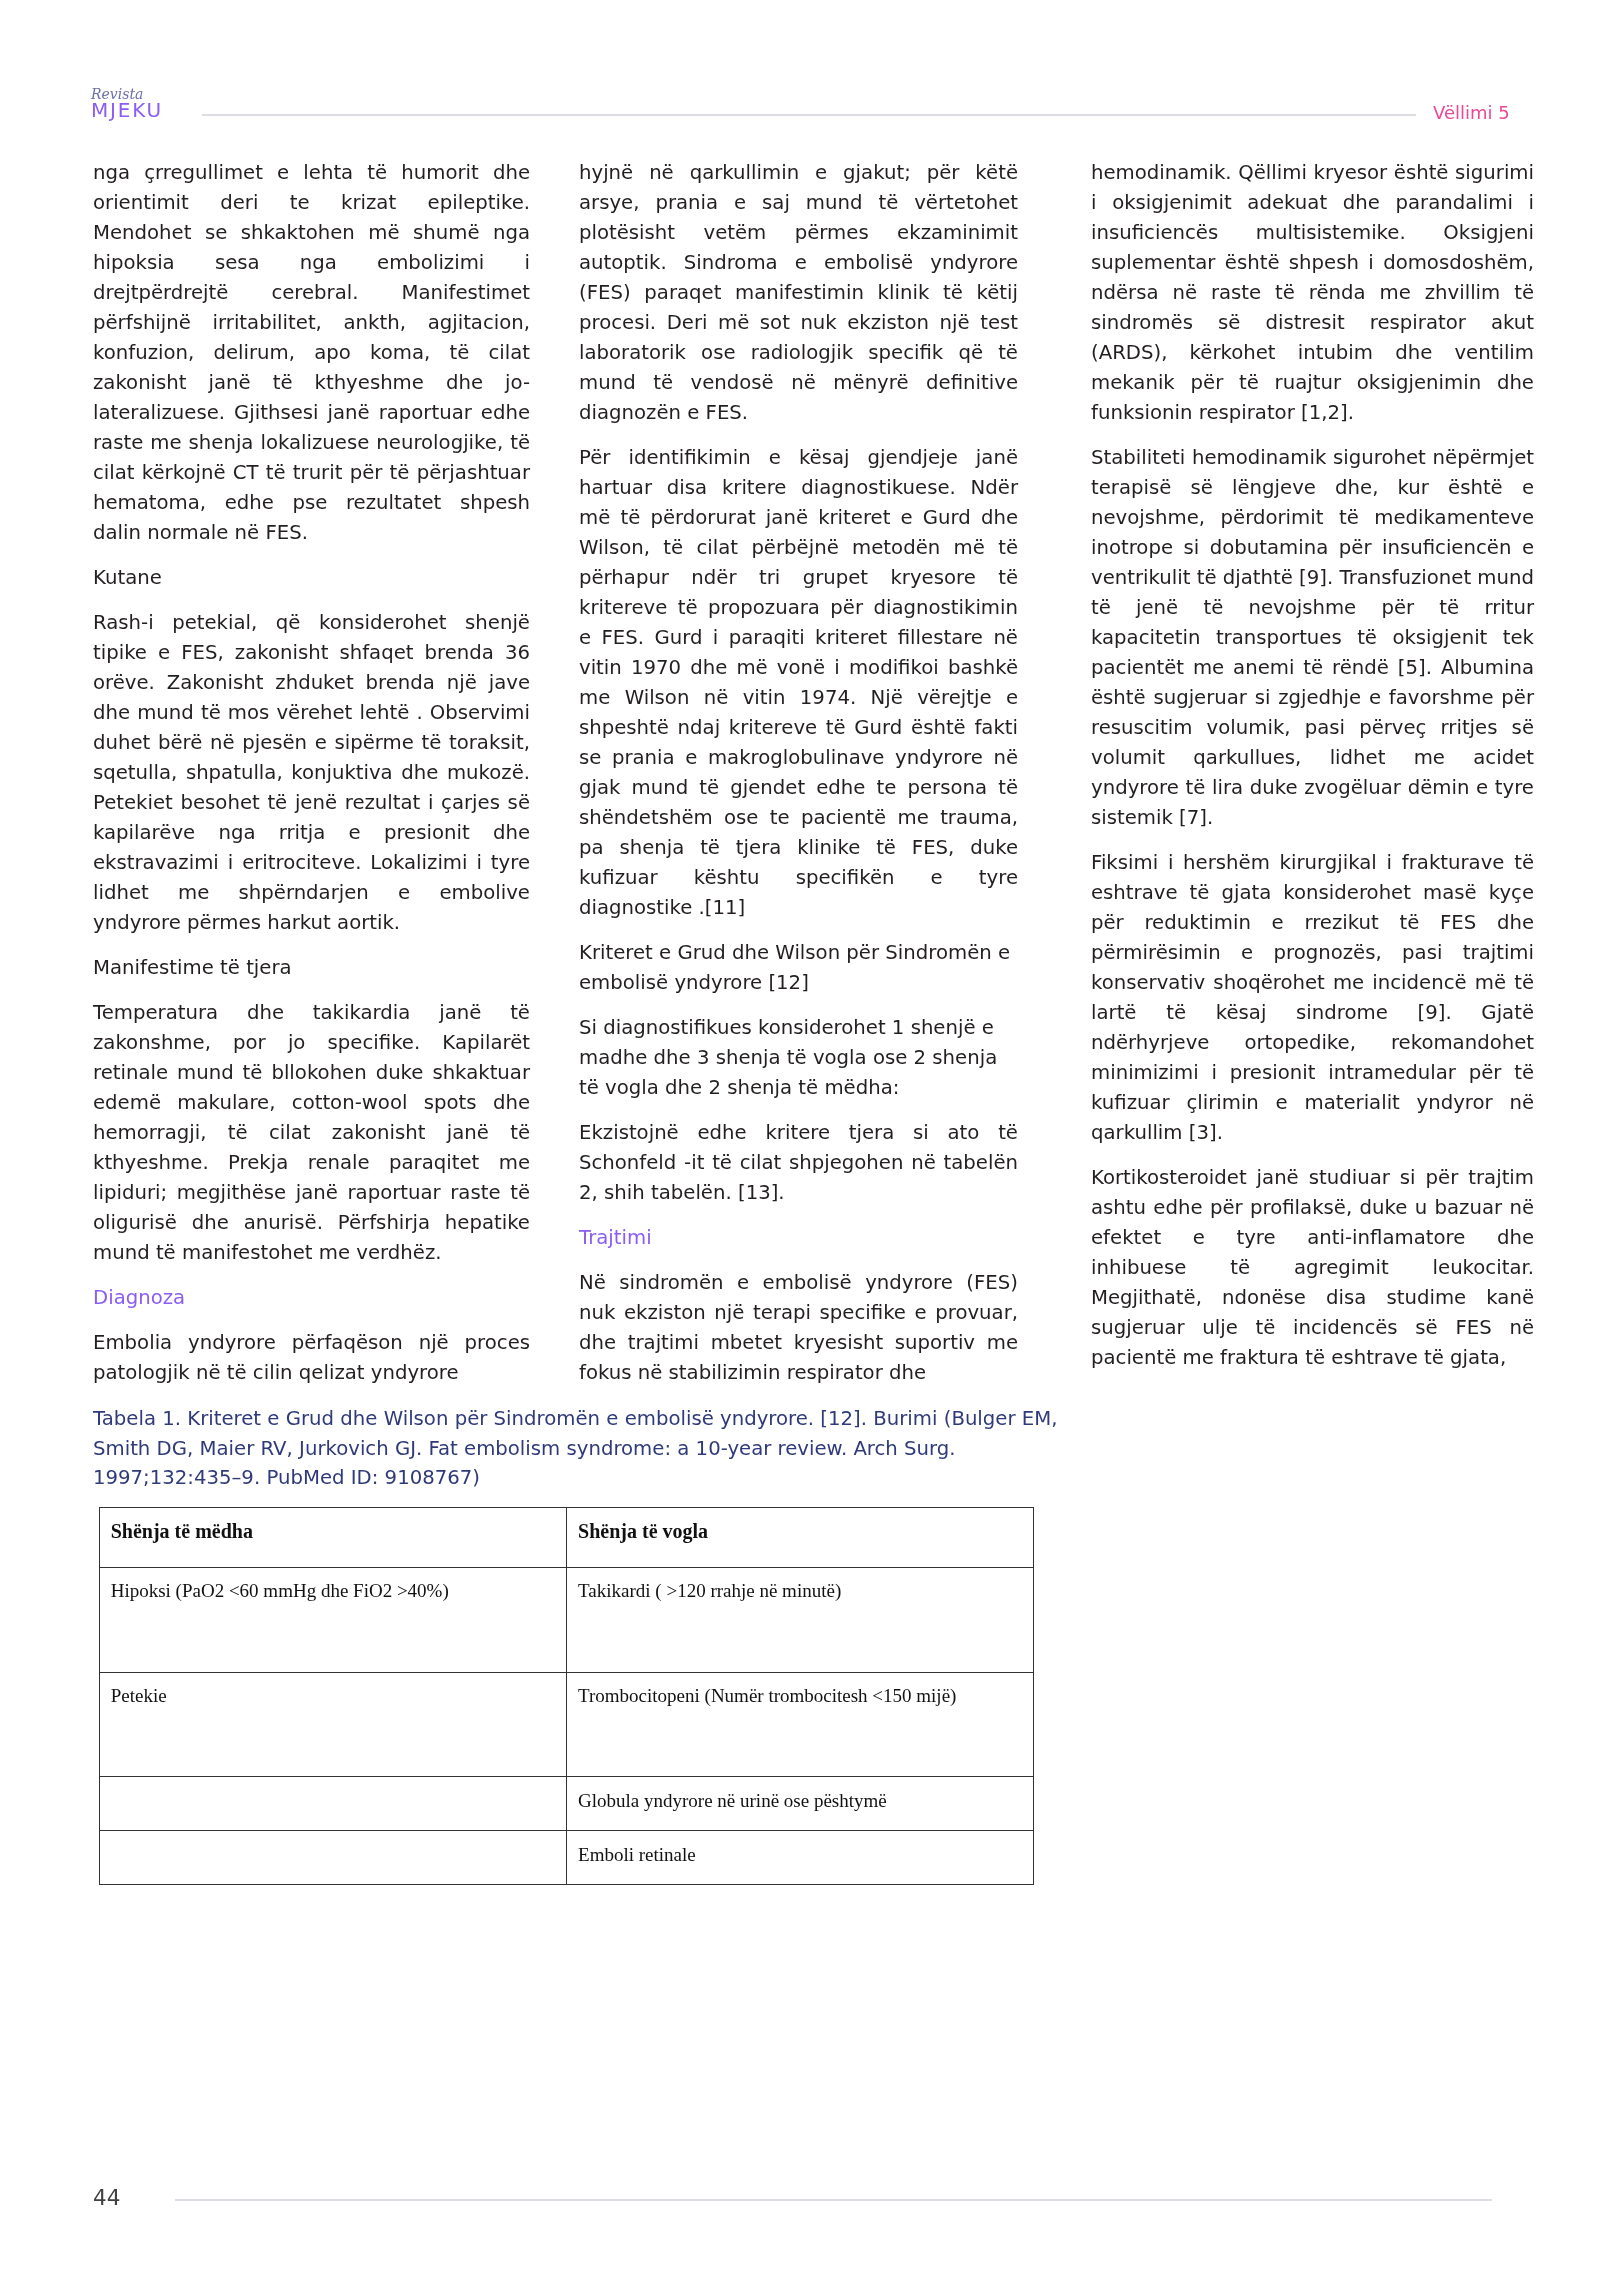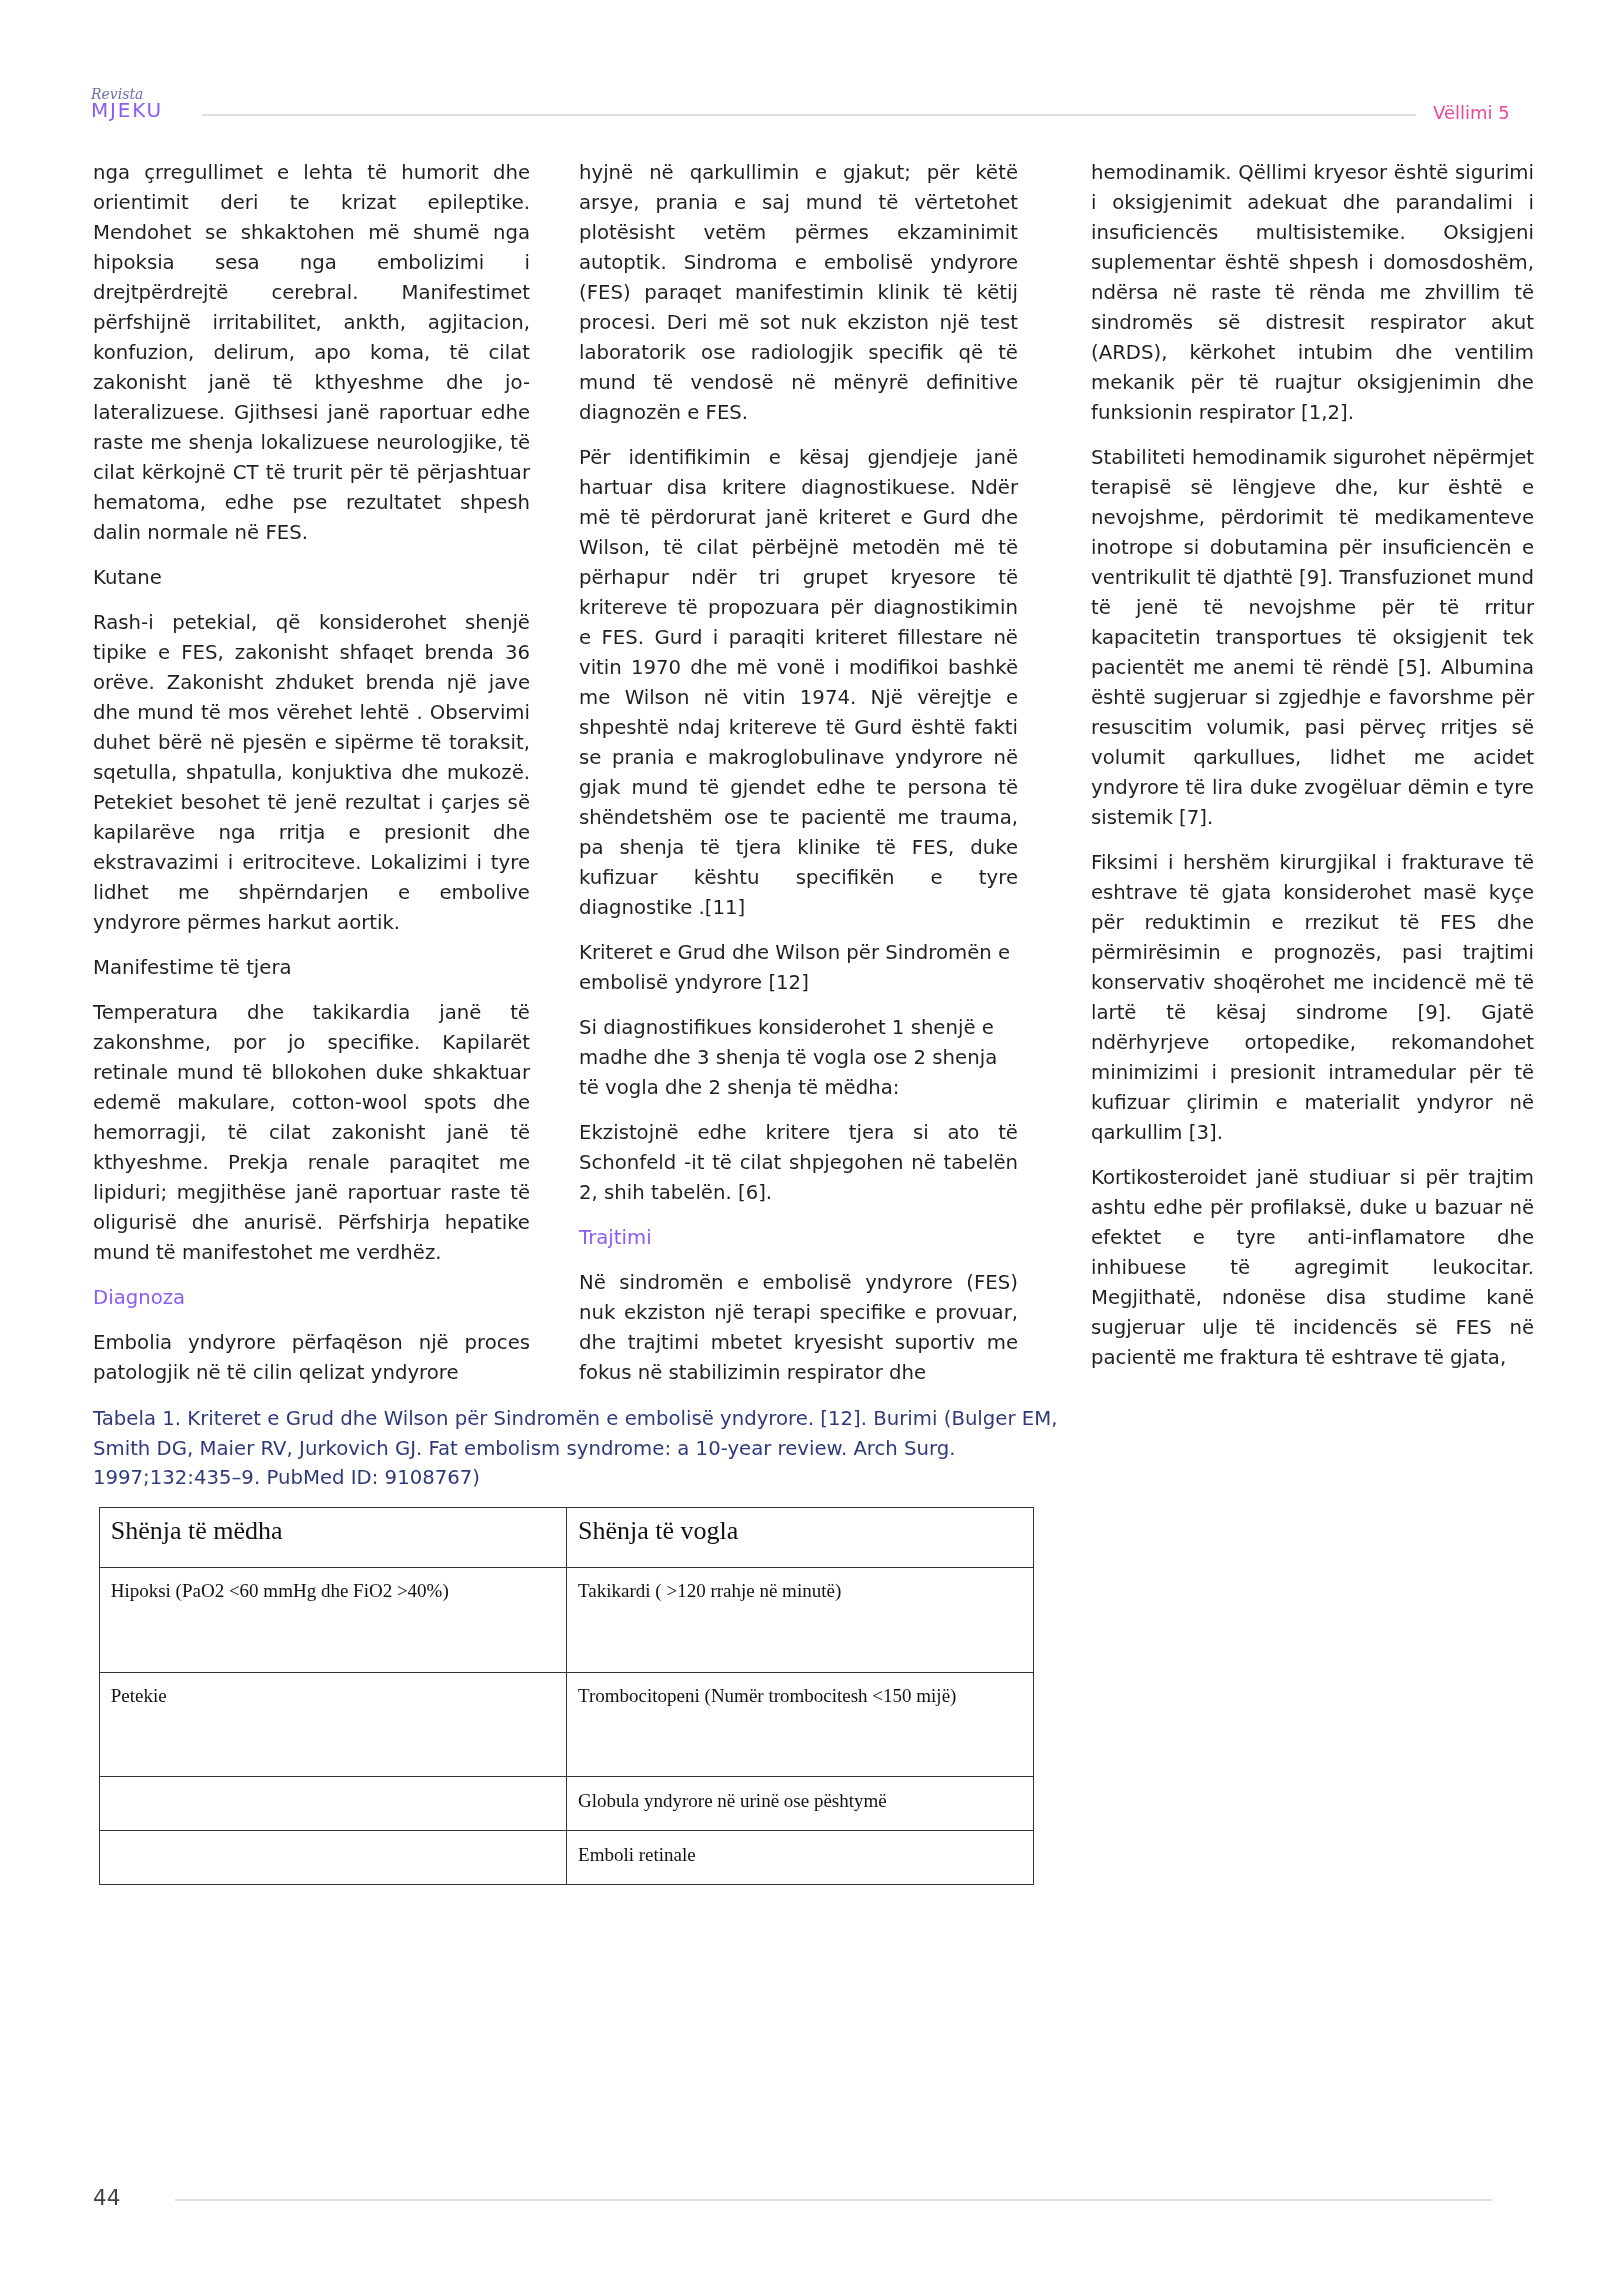--- a/index.html
+++ b/index.html
@@ -11,21 +11,21 @@
   .volume { position: absolute; left: 1433px; top: 102px; font-size: 18px; color: #ec4899; font-family: "DejaVu Sans", sans-serif; }
   .col { position: absolute; top: 158px; font-family: "DejaVu Sans", sans-serif; font-size: 19.7px; line-height: 30px; text-align: justify; color: #231f20; }
   .col p { margin: 0 0 15px 0; }
   .col1 { left: 93px; width: 437px; }
   .col2 { left: 579px; width: 439px; }
   .col3 { left: 1091px; width: 443px; }
   .heading-blue { color: #8b5cf6; }
   .caption { position: absolute; left: 93px; top: 1404px; width: 967px; font-size: 19.7px; line-height: 29.6px; color: #2f3a7a; }
   table.criteria { position: absolute; left: 99px; top: 1507px; width: 935px; border-collapse: collapse; font-family: "Liberation Serif", "DejaVu Serif", serif; font-size: 19px; color: #111; }
   table.criteria td, table.criteria th { border: 1.8px solid #333; vertical-align: top; text-align: left; padding: 5.4px 10.7px; line-height: 36px; }
-  table.criteria th { font-weight: normal; font-size: 26px; height: 48px; }
+  table.criteria th { font-weight: bold; font-size: 20px; height: 48px; }
   table.criteria td.c1, table.criteria th.c1 { width: 445px; }
   .r1 td { height: 93px; }
   .r2 td { height: 93px; }
   .r3 td { height: 93px; }
   .r4 td { height: 42px; }
   .r5 td { height: 42px; }
   .r6 td { height: 151px; }
   .page-num { position: absolute; left: 93px; top: 2185px; font-size: 21.5px; color: #404040; }
   .footer-rule { position: absolute; left: 175px; top: 2199px; width: 1317px; height: 1.8px; background: #dcdde3; }
 </style>
@@ -47,21 +47,21 @@
   <p>Temperatura dhe takikardia janë të zakonshme, por jo specifike. Kapilarët retinale mund të bllokohen duke shkaktuar edemë makulare, cotton-wool spots dhe hemorragji, të cilat zakonisht janë të kthyeshme. Prekja renale paraqitet me lipiduri; megjithëse janë raportuar raste të oligurisë dhe anurisë. Përfshirja hepatike mund të manifestohet me verdhëz.</p>
   <p class="heading-blue" style="text-align:left">Diagnoza</p>
   <p>Embolia yndyrore përfaqëson një proces patologjik në të cilin qelizat yndyrore</p>
 </div>
 
 <div class="col col2">
   <p>hyjnë në qarkullimin e gjakut; për këtë arsye, prania e saj mund të vërtetohet plotësisht vetëm përmes ekzaminimit autoptik. Sindroma e embolisë yndyrore (FES) paraqet manifestimin klinik të këtij procesi. Deri më sot nuk ekziston një test laboratorik ose radiologjik specifik që të mund të vendosë në mënyrë definitive diagnozën e FES.</p>
   <p>Për identifikimin e kësaj gjendjeje janë hartuar disa kritere diagnostikuese. Ndër më të përdorurat janë kriteret e Gurd dhe Wilson, të cilat përbëjnë metodën më të përhapur ndër tri grupet kryesore të kritereve të propozuara për diagnostikimin e FES. Gurd i paraqiti kriteret fillestare në vitin 1970 dhe më vonë i modifikoi bashkë me Wilson në vitin 1974. Një vërejtje e shpeshtë ndaj kritereve të Gurd është fakti se prania e makroglobulinave yndyrore në gjak mund të gjendet edhe te persona të shëndetshëm ose te pacientë me trauma, pa shenja të tjera klinike të FES, duke kufizuar kështu specifikën e tyre diagnostike .[11]</p>
   <p style="text-align:left">Kriteret e Grud dhe Wilson për Sindromën e embolisë yndyrore [12]</p>
   <p style="text-align:left">Si diagnostifikues konsiderohet 1 shenjë e madhe dhe 3 shenja të vogla ose  2 shenja të vogla dhe 2 shenja të mëdha:</p>
-  <p>Ekzistojnë edhe kritere tjera si ato të Schonfeld -it  të cilat shpjegohen në tabelën 2, shih tabelën. [6].</p>
+  <p>Ekzistojnë edhe kritere tjera si ato të Schonfeld -it  të cilat shpjegohen në tabelën 2, shih tabelën. [13].</p>
   <p class="heading-blue" style="text-align:left">Trajtimi</p>
   <p>Në sindromën e embolisë yndyrore (FES) nuk ekziston një terapi specifike e provuar, dhe trajtimi mbetet kryesisht suportiv me fokus në stabilizimin respirator dhe</p>
 </div>
 
 <div class="col col3">
   <p>hemodinamik. Qëllimi kryesor është sigurimi i oksigjenimit adekuat dhe parandalimi i insuficiencës multisistemike. Oksigjeni suplementar është shpesh i domosdoshëm, ndërsa në raste të rënda me zhvillim të sindromës së distresit respirator akut (ARDS), kërkohet intubim dhe ventilim mekanik për të ruajtur oksigjenimin dhe funksionin respirator [1,2].</p>
   <p>Stabiliteti hemodinamik sigurohet nëpërmjet terapisë së lëngjeve dhe, kur është e nevojshme, përdorimit të medikamenteve inotrope si dobutamina për insuficiencën e ventrikulit të djathtë [9]. Transfuzionet mund të jenë të nevojshme për të rritur kapacitetin transportues të oksigjenit tek pacientët me anemi të rëndë [5]. Albumina është sugjeruar si zgjedhje e favorshme për resuscitim volumik, pasi përveç rritjes së volumit qarkullues, lidhet me acidet yndyrore të lira duke zvogëluar dëmin e tyre sistemik [7].</p>
   <p>Fiksimi i hershëm kirurgjikal i frakturave të eshtrave të gjata konsiderohet masë kyçe për reduktimin e rrezikut të FES dhe përmirësimin e prognozës, pasi trajtimi konservativ shoqërohet me incidencë më të lartë të kësaj sindrome [9]. Gjatë ndërhyrjeve ortopedike, rekomandohet minimizimi i presionit intramedular për të kufizuar çlirimin e materialit yndyror në qarkullim [3].</p>
   <p>Kortikosteroidet janë studiuar si për trajtim ashtu edhe për profilaksë, duke u bazuar në efektet e tyre anti-inflamatore dhe inhibuese të agregimit leukocitar. Megjithatë, ndonëse disa studime kanë sugjeruar ulje të incidencës së FES në pacientë me fraktura të eshtrave të gjata,</p>
 </div>

